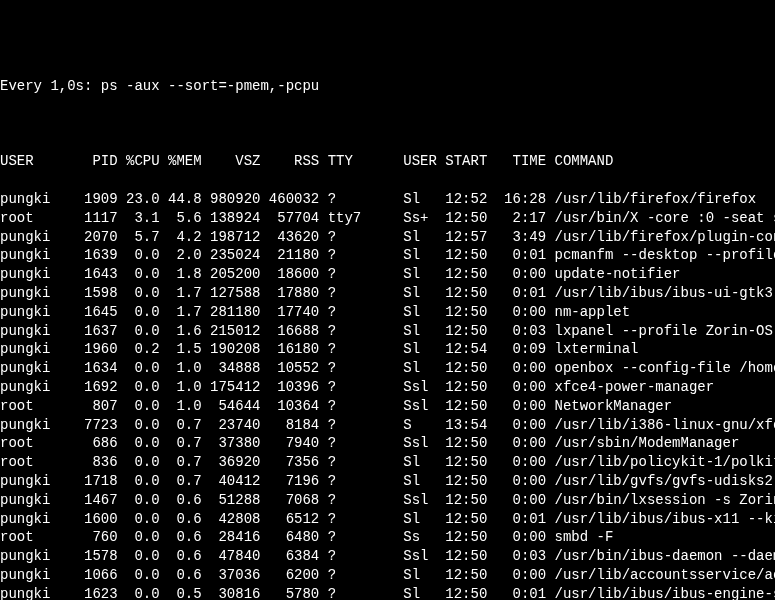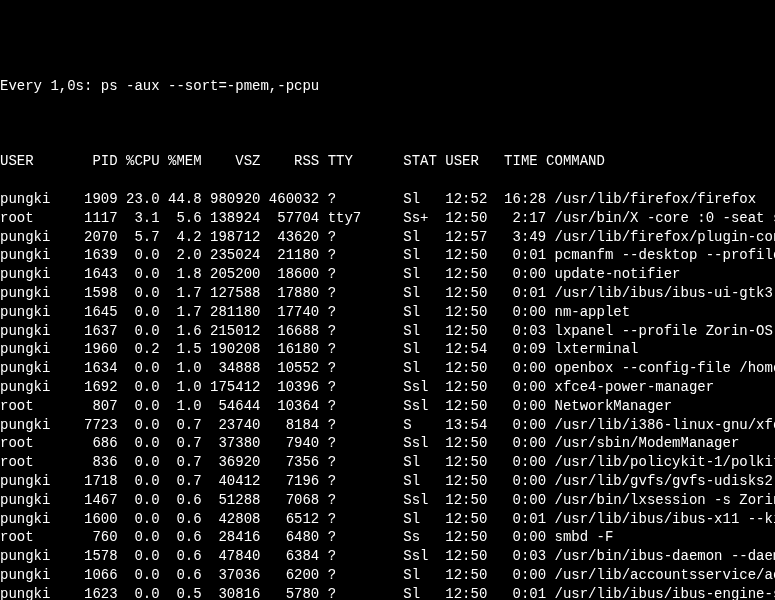--- a/index.html
+++ b/index.html
@@ -23,17 +23,17 @@
       white-space: pre;
     }
   </style>
 </head>
 <body>
 
 
 
 <div class="line">Every 1,0s: ps -aux --sort=-pmem,-pcpu</div>
 <div class="line"> </div>
-<div class="line" id="col-header">USER       PID %CPU %MEM    VSZ    RSS TTY      STAT USER   TIME COMMAND</div>
+<div class="line" id="col-header">USER       PID %CPU %MEM    VSZ    RSS TTY      USER START   TIME COMMAND</div>
 <div id="rows-container"><div class="line">pungki    1909 23.0 44.8 980920 460032 ?        Sl   12:52  16:28 /usr/lib/firefox/firefox</div><div class="line">root      1117  3.1  5.6 138924  57704 tty7     Ss+  12:50   2:17 /usr/bin/X -core :0 -seat seat0</div><div class="line">pungki    2070  5.7  4.2 198712  43620 ?        Sl   12:57   3:49 /usr/lib/firefox/plugin-containe</div><div class="line">pungki    1639  0.0  2.0 235024  21180 ?        Sl   12:50   0:01 pcmanfm --desktop --profile lubu</div><div class="line">pungki    1643  0.0  1.8 205200  18600 ?        Sl   12:50   0:00 update-notifier</div><div class="line">pungki    1598  0.0  1.7 127588  17880 ?        Sl   12:50   0:01 /usr/lib/ibus/ibus-ui-gtk3</div><div class="line">pungki    1645  0.0  1.7 281180  17740 ?        Sl   12:50   0:00 nm-applet</div><div class="line">pungki    1637  0.0  1.6 215012  16688 ?        Sl   12:50   0:03 lxpanel --profile Zorin-OS-Lite</div><div class="line">pungki    1960  0.2  1.5 190208  16180 ?        Sl   12:54   0:09 lxterminal</div><div class="line">pungki    1634  0.0  1.0  34888  10552 ?        Sl   12:50   0:00 openbox --config-file /home/pung</div><div class="line">pungki    1692  0.0  1.0 175412  10396 ?        Ssl  12:50   0:00 xfce4-power-manager</div><div class="line">root       807  0.0  1.0  54644  10364 ?        Ssl  12:50   0:00 NetworkManager</div><div class="line">pungki    7723  0.0  0.7  23740   8184 ?        S    13:54   0:00 /usr/lib/i386-linux-gnu/xfce4/no</div><div class="line">root       686  0.0  0.7  37380   7940 ?        Ssl  12:50   0:00 /usr/sbin/ModemManager</div><div class="line">root       836  0.0  0.7  36920   7356 ?        Sl   12:50   0:00 /usr/lib/policykit-1/polkitd --n</div><div class="line">pungki    1718  0.0  0.7  40412   7196 ?        Sl   12:50   0:00 /usr/lib/gvfs/gvfs-udisks2-volum</div><div class="line">pungki    1467  0.0  0.6  51288   7068 ?        Ssl  12:50   0:00 /usr/bin/lxsession -s Zorin-OS-L</div><div class="line">pungki    1600  0.0  0.6  42808   6512 ?        Sl   12:50   0:01 /usr/lib/ibus/ibus-x11 --kill-da</div><div class="line">root       760  0.0  0.6  28416   6480 ?        Ss   12:50   0:00 smbd -F</div><div class="line">pungki    1578  0.0  0.6  47840   6384 ?        Ssl  12:50   0:03 /usr/bin/ibus-daemon --daemonize</div><div class="line">pungki    1066  0.0  0.6  37036   6200 ?        Sl   12:50   0:00 /usr/lib/accountsservice/account</div><div class="line">pungki    1623  0.0  0.5  30816   5780 ?        Sl   12:50   0:01 /usr/lib/ibus/ibus-engine-simple</div></div>
 
 
 
 
 </body></html>

